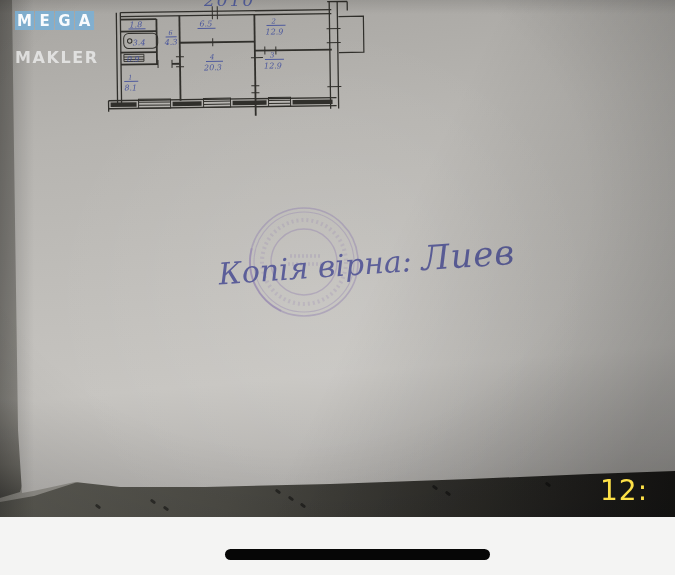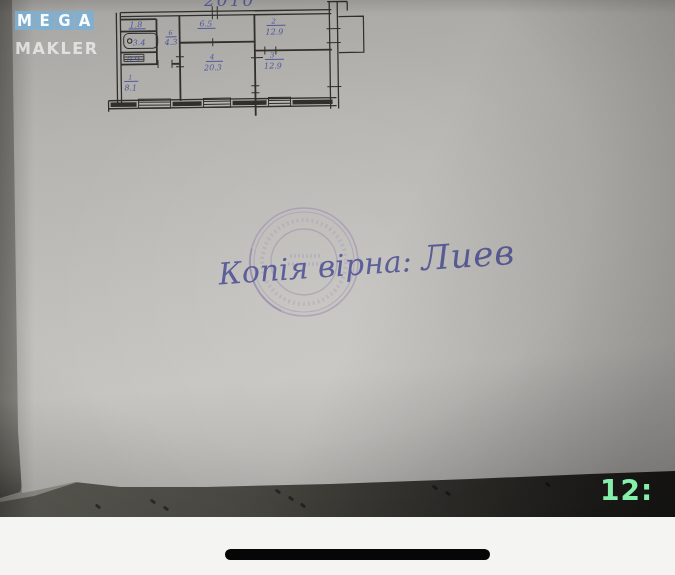--- a/index.html
+++ b/index.html
@@ -62,27 +62,27 @@
   .handwriting .sig{font-size:34px;letter-spacing:1px;}
   
   .logo{position:absolute;left:15px;top:11px;}
   .logo-row{display:flex;gap:1px;}
   .logo-tile{
     width:19px;height:19px;display:flex;align-items:center;justify-content:center;
     background:rgba(122,176,214,.85);color:rgba(255,255,255,.95);
     font-weight:bold;font-size:15px;
   }
   .logo-sub{
-    margin-top:9px;color:rgba(238,238,238,.78);font-weight:bold;
+    margin-top:18px;color:rgba(238,238,238,.78);font-weight:bold;
     font-size:16px;letter-spacing:1.6px;
   }
   
   .clock{
-    position:absolute;left:600px;top:474px;color:#86efac;
-    font-weight:bold;font-size:28px;letter-spacing:1px;
+    position:absolute;left:600px;top:474px;color:#fde047;
+    font-weight:normal;font-size:28px;letter-spacing:1px;
   }
   .bottom-bar{position:absolute;left:0;top:517px;width:675px;height:58px;background:#f4f4f3;}
   .home-indicator{position:absolute;left:225px;top:32px;width:265px;height:11px;border-radius:6px;background:#060606;}
 </style>
 </head>
 <body>
 
 <div class="screen">
 
   <div class="photo">

